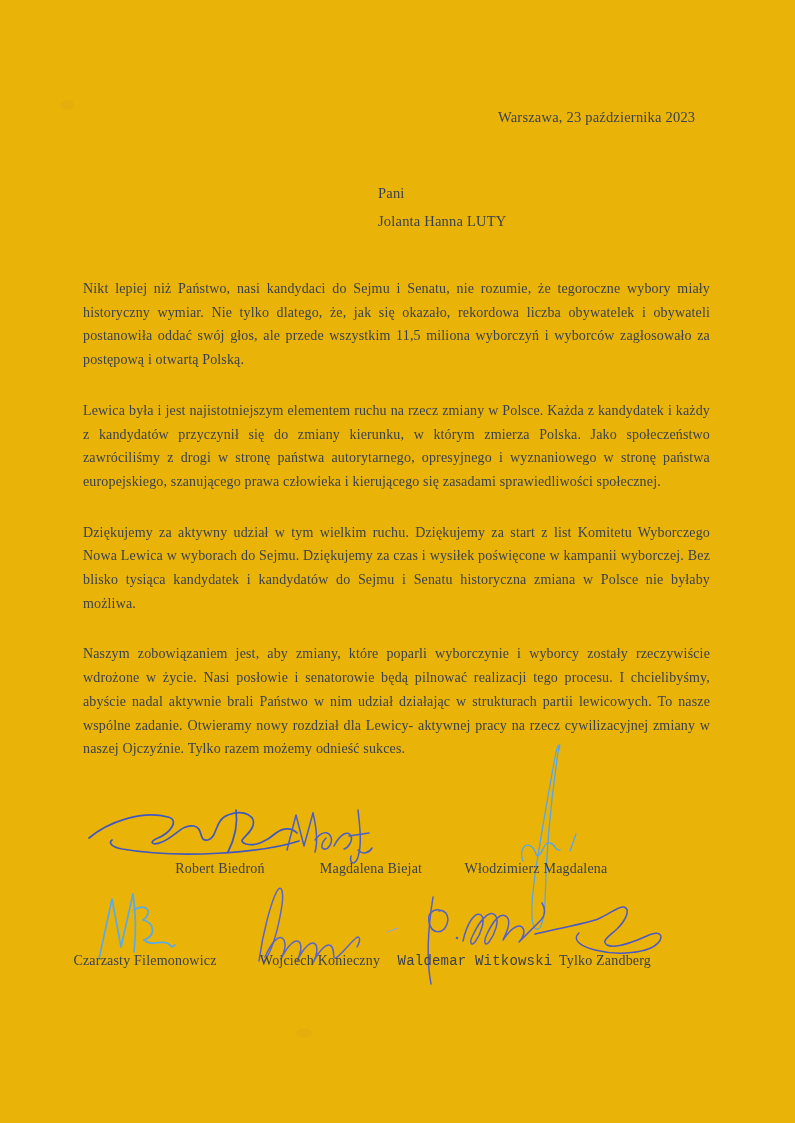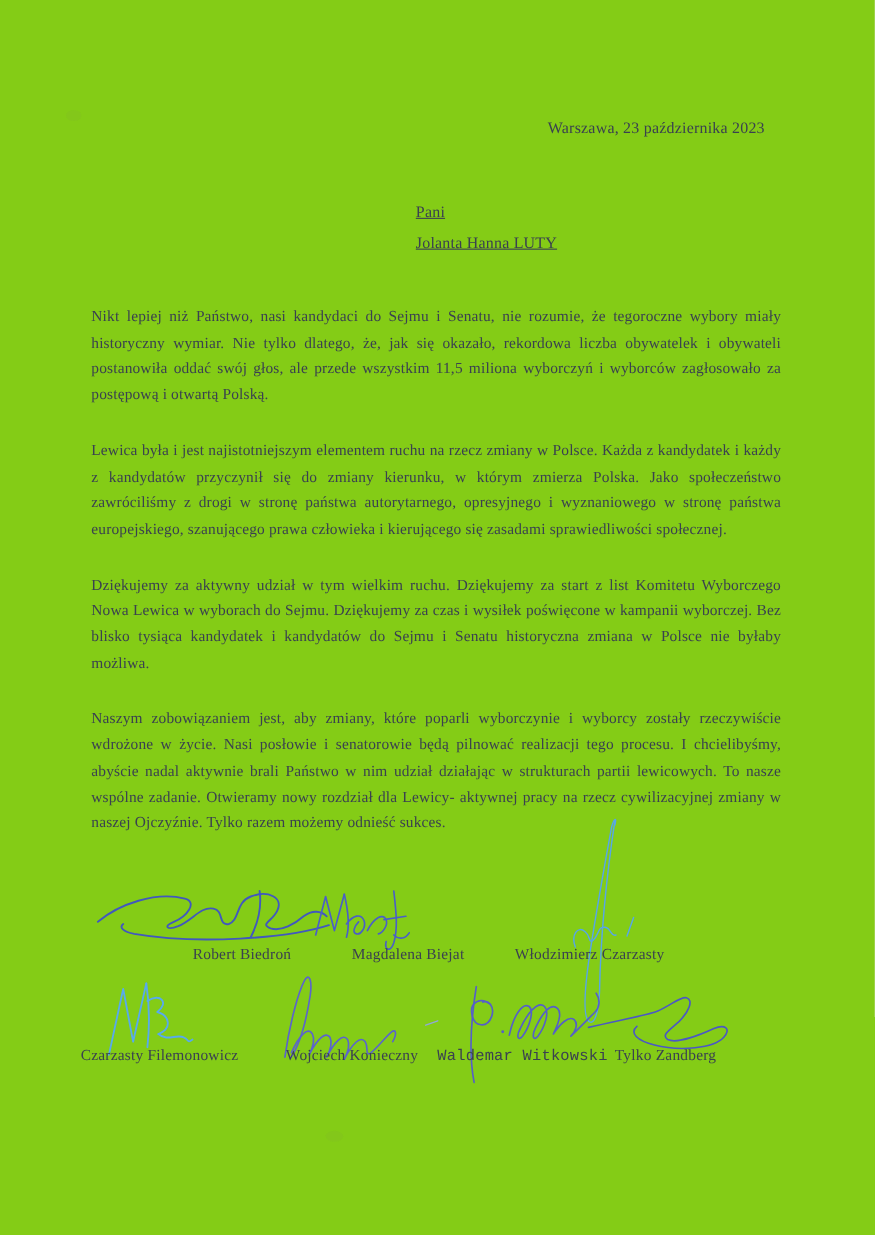--- a/index.html
+++ b/index.html
@@ -5,38 +5,37 @@
   html,body{margin:0;padding:0;}
   body{
     width:795px;height:1123px;
     background:#e9e9e8;
     font-family:"Liberation Serif", serif;
     overflow:hidden;
   }
   .page{
     position:relative;
     width:795px;height:1123px;
-    background:#84cc16;
+    background:#eab308;
     color:#3a4150;
   }
   .dateline{
     position:absolute;
     left:498px;top:109px;
     width:200px;
     font-size:14.5px;
     letter-spacing:0.2px;
     white-space:nowrap;
   }
   .recipient{
     position:absolute;
     left:378px;top:180px;
     font-size:14.5px;
     line-height:27.5px;
     letter-spacing:0.2px;
-    text-decoration:underline;
   }
   .letter-body{
     position:absolute;
     left:83px;top:277px;
     width:627px;
     font-size:14px;
     line-height:23.7px;
     text-align:justify;
     letter-spacing:0.15px;
     font-family:Liberation Serif, serif;
@@ -129,21 +128,21 @@
       <path d="M535,934 C565,927 588,923 598,919 C610,914 618,906 624,907 C631,909 626,920 617,929 C608,937 601,941 607,945 C615,949 636,941 649,935 C659,931 665,935 658,943 C649,953 618,956 595,950 C579,946 572,939 579,933"></path>
     </g>
 
     <g stroke="#90a8da" stroke-width="1.2">
       <path d="M387,932 L398,928"></path>
     </g>
   </svg>
 
   <div class="sig-label row1" style="left:220px;">Robert Biedroń</div>
   <div class="sig-label row1" style="left:371px;">Magdalena Biejat</div>
-  <div class="sig-label row1" style="left:536px;">Włodzimierz Czarzasty</div>
+  <div class="sig-label row1" style="left:536px;">Włodzimierz Magdalena</div>
 
   <div class="sig-label row2" style="left:145px;">Czarzasty Filemonowicz</div>
   <div class="sig-label row2" style="left:320px;">Wojciech Konieczny</div>
   <div class="sig-label row2" style="left:475px;font-family:Liberation Mono, monospace;">Waldemar Witkowski</div>
   <div class="sig-label row2" style="left:605px;">Tylko Zandberg</div>
 
   <div class="smudge" style="left:60px;top:100px;width:14px;height:10px;"></div>
   <div class="smudge" style="left:296px;top:1028px;width:16px;height:10px;"></div>
 
 </div>

